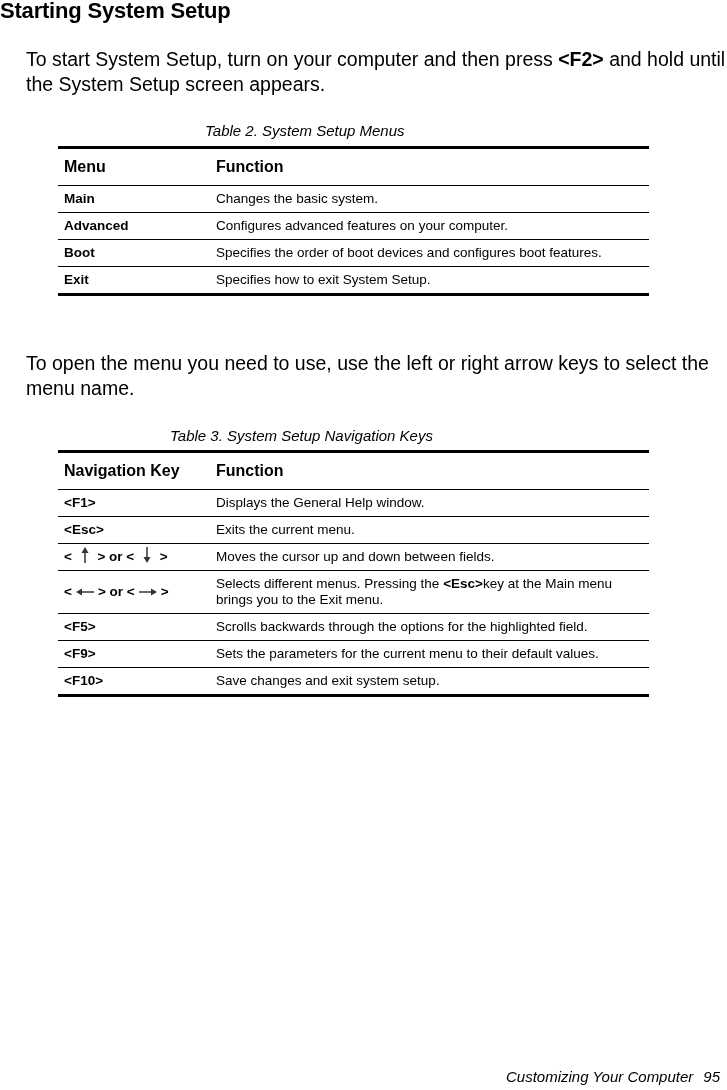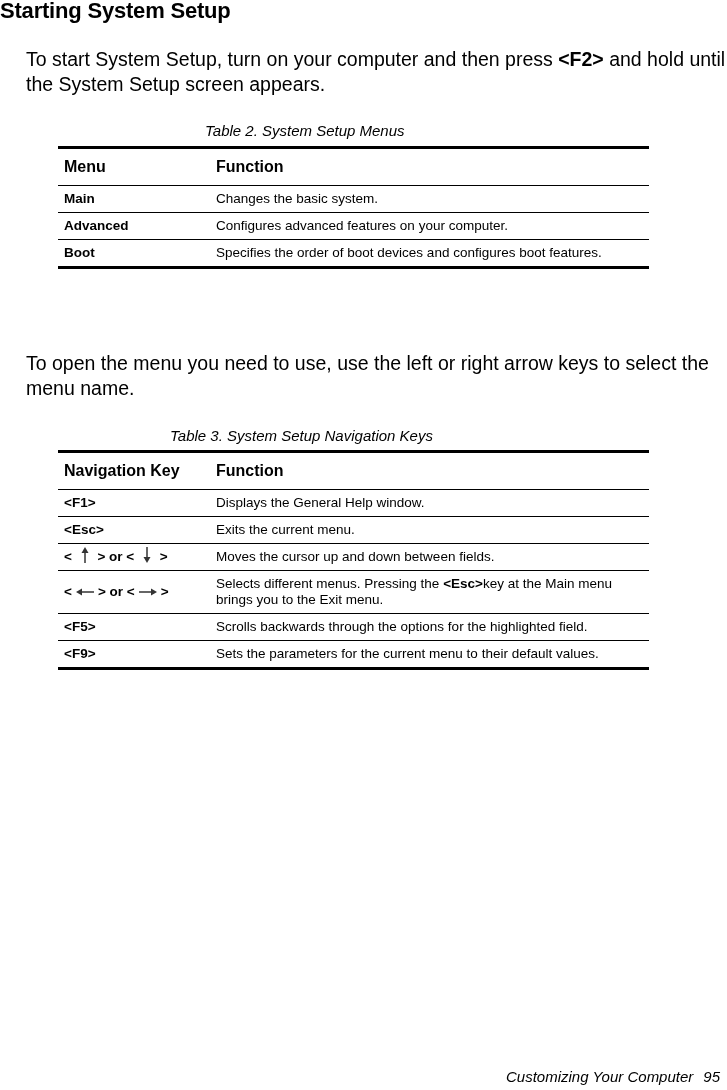--- a/index.html
+++ b/index.html
@@ -62,20 +62,24 @@
       <td>Changes the basic system.</td>
     </tr>
     <tr>
       <td class="key">Advanced</td>
       <td>Configures advanced features on your computer.</td>
     </tr>
     <tr>
       <td class="key">Boot</td>
       <td>Specifies the order of boot devices and configures boot features.</td>
     </tr>
+    <tr>
+      <td class="key">Exit</td>
+      <td>Specifies how to exit System Setup.</td>
+    </tr>
   </tbody>
 </table>
 
 <p class="para" style="top:336px;">To open the menu you need to use, use the left or right arrow keys to select the menu name.</p>
 
 <p class="caption" style="left:170px; top:427px;">Table 3.  System Setup Navigation Keys</p>
 
 <table class="doc" style="top:450px;">
   <thead>
     <tr>
@@ -129,18 +133,22 @@
       <td><span>Selects different menus. Pressing the </span><b>&lt;Esc&gt;</b><span>key at the Main menu brings you to the Exit menu.</span></td>
     </tr>
     <tr>
       <td class="key">&lt;F5&gt;</td>
       <td>Scrolls backwards through the options for the highlighted field.</td>
     </tr>
     <tr>
       <td class="key">&lt;F9&gt;</td>
       <td>Sets the parameters for the current menu to their default values.</td>
     </tr>
+    <tr>
+      <td class="key">&lt;F10&gt;</td>
+      <td>Save changes and exit system setup.</td>
+    </tr>
   </tbody>
 </table>
 
 <div class="footer">
   <span>Customizing Your Computer</span><span class="num">95</span>
 </div>
 
 </body></html>

